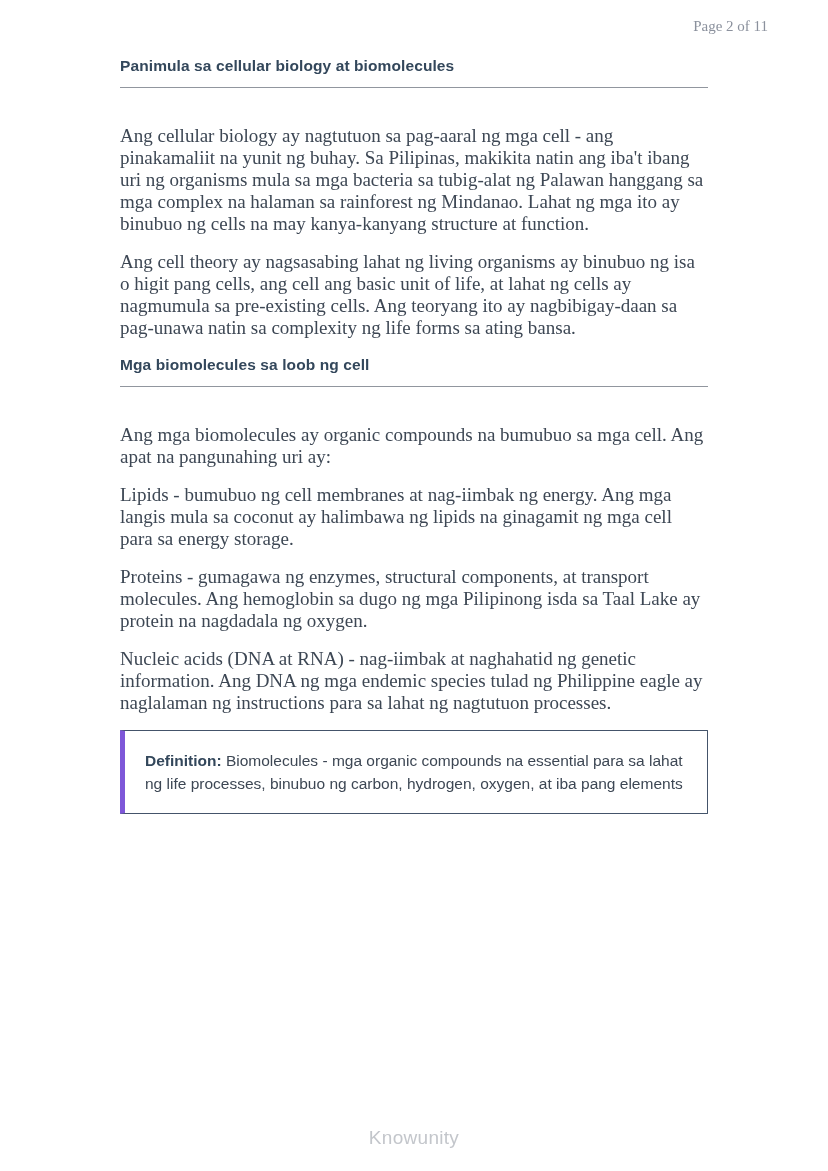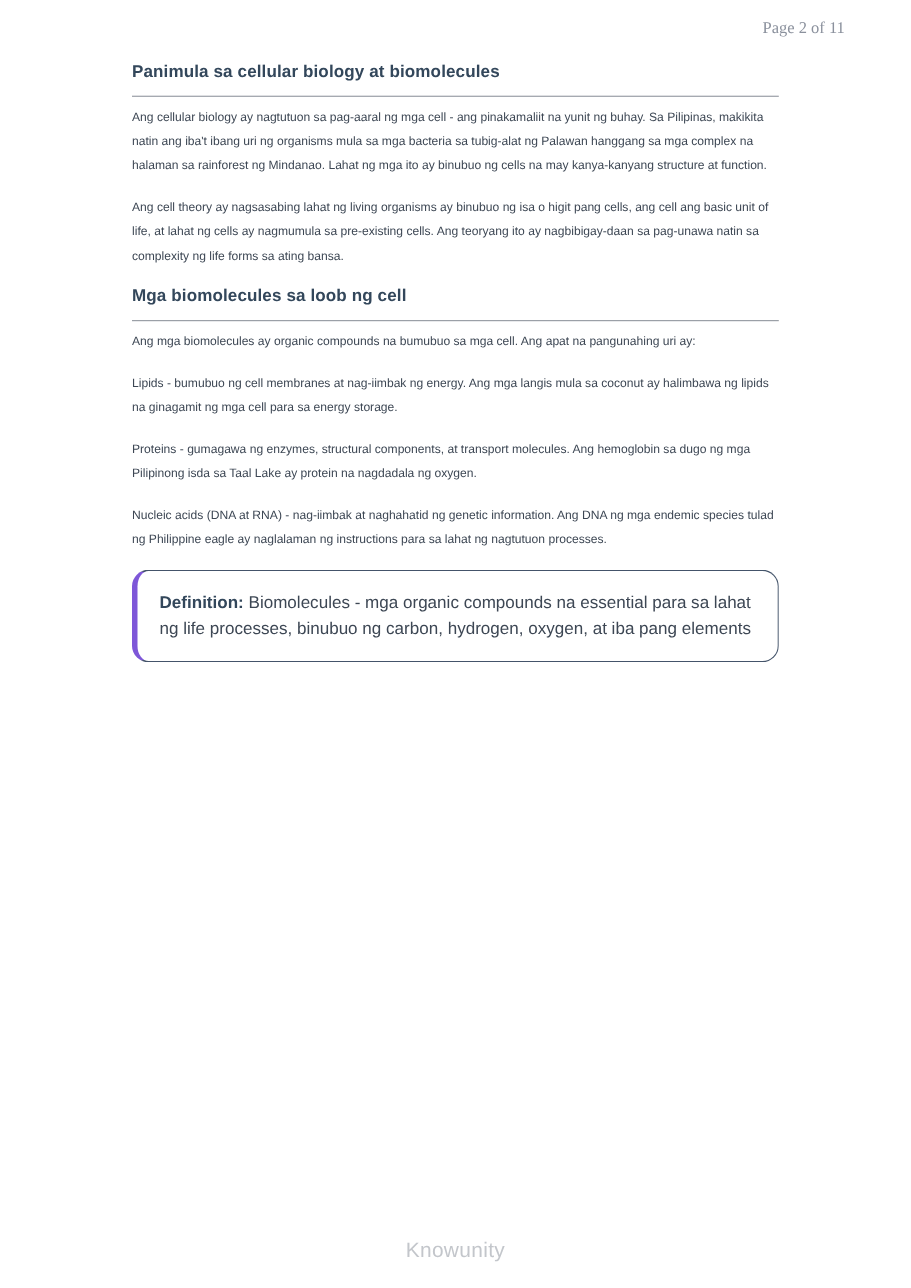--- a/index.html
+++ b/index.html
@@ -19,46 +19,47 @@
     font-family: "Liberation Serif", "DejaVu Serif", serif;
     font-size: 15px;
     color: var(--page_number, #8b919d);
   }
   .content {
     position: absolute;
     left: 120px;
     top: 56px;
     width: 588px;
   }
-  .section-header { margin-bottom: 8px; }
+  .section-header { margin-bottom: 37px; }
   .section-header.second { margin-top: 8px; }
   .section-title {
     font-size: 15.5px;
     line-height: 20px;
     font-weight: bold;
     color: var(--heading, #33475b);
     letter-spacing: 0.1px;
   }
   .rule {
     border: none;
     border-top: 1px solid var(--rule, #91969e);
     margin: 11px 0 0 0;
     height: 0;
   }
   .body-par {
-    font-size: 11px;
+    font-size: 19px;
     line-height: 22px;
     color: var(--body, #3d4754);
     margin: 0 0 16px 0;
+    font-family: Liberation Serif, serif;
   }
   .def-box {
     margin-top: 11px;
     border: 1px solid var(--definition_border, #44546a);
     border-left: 5px solid var(--definition_accent, #7e57d8);
-    border-radius: 15px;
+    border-radius: 1px;
     padding: 18px 22px 18px 20px;
     background: #ffffff;
   }
   .def-text {
     font-size: 15.5px;
     line-height: 23px;
     color: var(--body, #3d4754);
   }
   .def-label {
     font-weight: bold;

